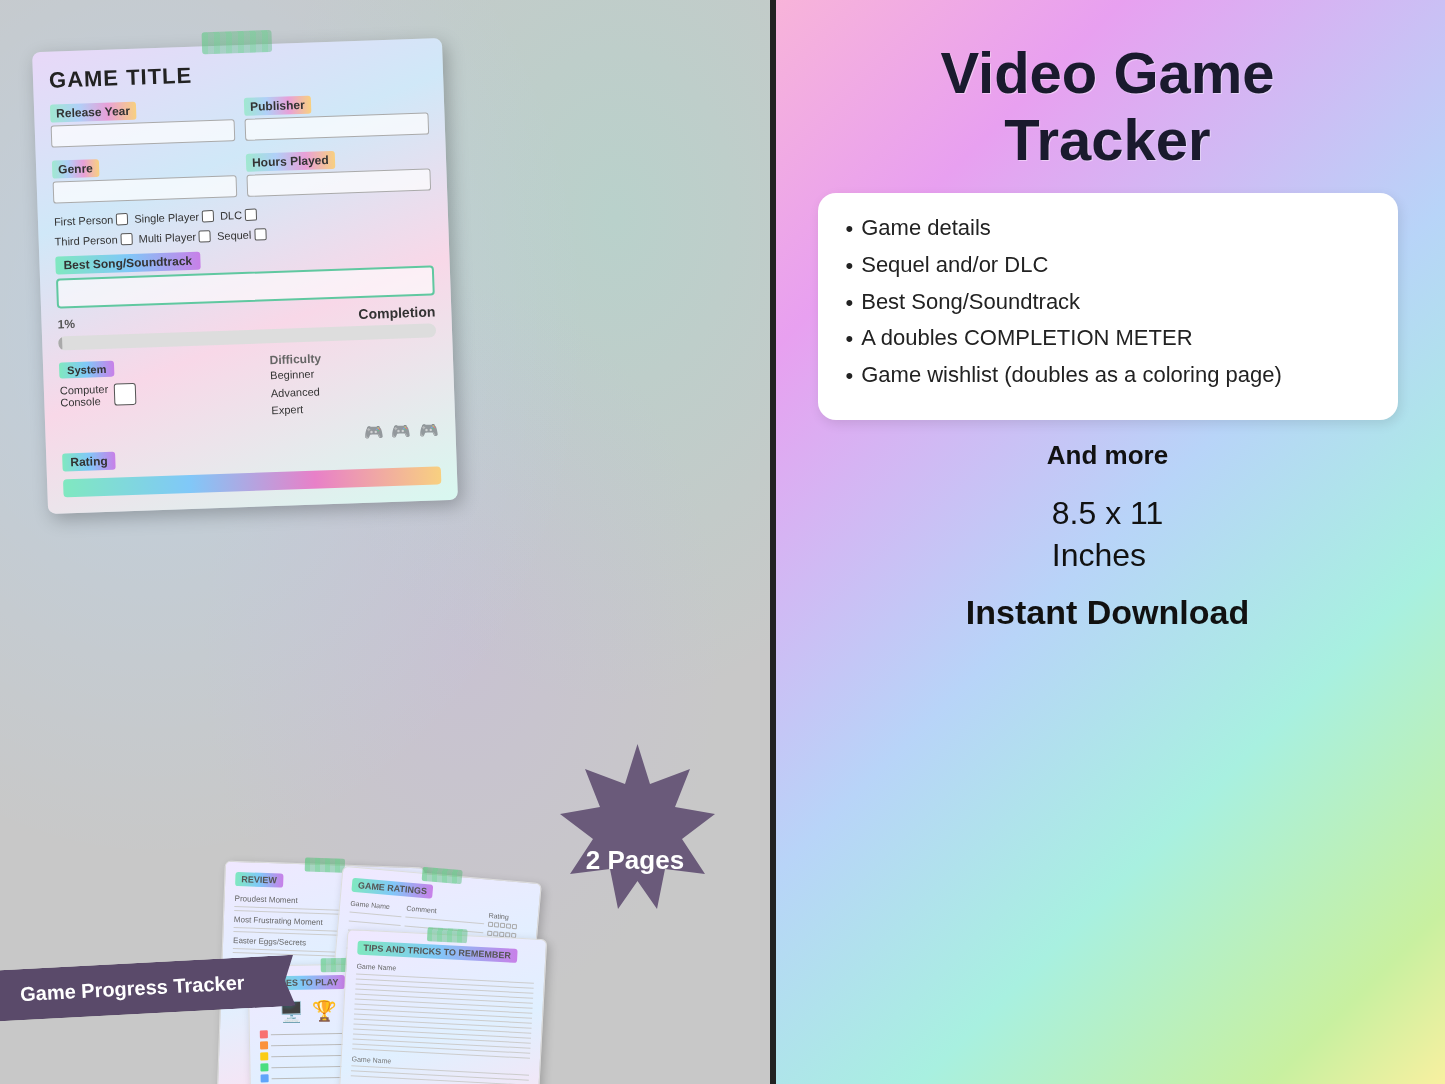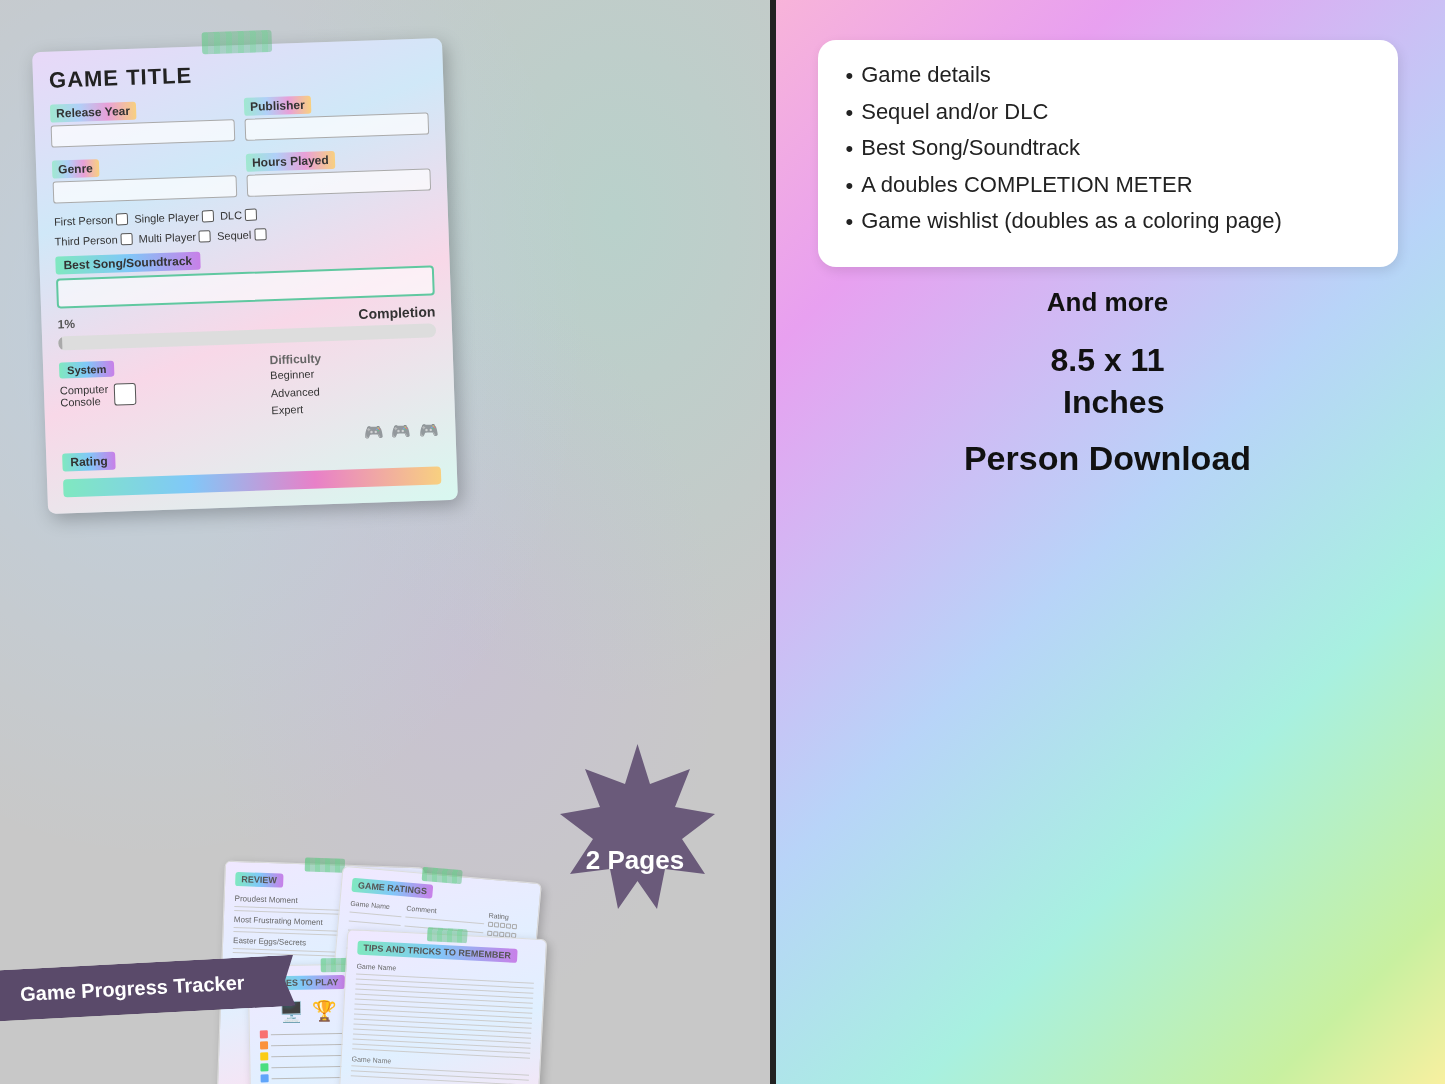--- a/index.html
+++ b/index.html
@@ -460,23 +460,23 @@
     .and-more {
       font-size: 26px;
       font-weight: 900;
       color: #111;
       text-align: center;
       margin-bottom: 22px;
     }
 
     .specs {
       font-size: 32px;
-      font-weight: 700;
+      font-weight: 400;
       color: #111;
-      text-align: right;
+      text-align: left;
       line-height: 1.3;
       margin-bottom: 16px;
     }
 
     .instant-download {
       font-size: 34px;
       font-weight: 900;
       color: #111;
       text-align: center;
     }
@@ -779,20 +779,24 @@
   </div>
 
   <div class="bottom-banner">
     <span>Game Progress Tracker</span>
   </div>
 </div>
 
 <div class="divider"></div>
 
 <div class="right-panel">
+  <div class="title-main">
+    <span>Video Game</span><br>
+    <span>Tracker</span>
+  </div>
 
   <div class="features-card">
     <ul class="features-list">
       <li>
           <span>Game details</span>
         </li>
       <li>
           <span>Sequel and/or DLC</span>
         </li>
       <li>
@@ -806,14 +810,14 @@
         </li>
     </ul>
   </div>
 
   <div class="and-more">And more</div>
 
   <div class="specs">
     <span>8.5 x 11<br>Inches</span>
   </div>
 
-  <div class="instant-download">Person Download</div>
+  <div class="instant-download">Instant Download</div>
 </div>
 
 </body></html>

